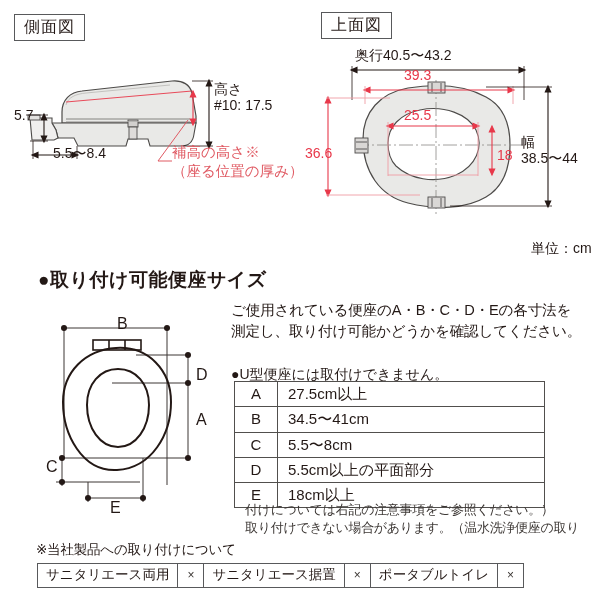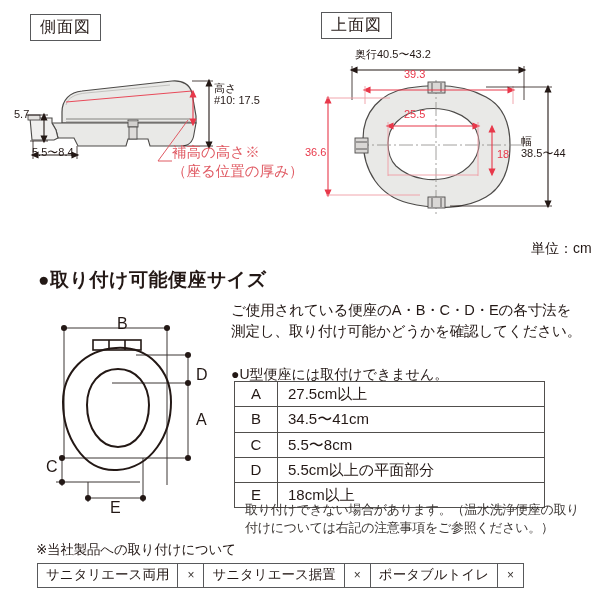--- a/index.html
+++ b/index.html
@@ -20,21 +20,21 @@
     background:#fff;
     font-size:16px;
     letter-spacing:1px;
     padding:3px 9px 4px;
     line-height:1.1;
     color:#231815;
     white-space:nowrap;
   }
 
   
-  .dim{font-size:11px;line-height:1.12;white-space:nowrap;color:#231815;}
+  .dim{font-size:14px;line-height:1.12;white-space:nowrap;color:#231815;}
   .dim.red{color:#e8384a;}
   .dim.sm{font-size:14px;}
   .dim.lg{font-size:16px;}
 
   .note-red{color:#e05a63;font-size:14.5px;line-height:1.32;white-space:nowrap;font-family:Liberation Mono, monospace;}
 
   
   .heading{
     font-size:19px;font-weight:bold;letter-spacing:.5px;
     color:#231815;white-space:nowrap;
@@ -84,21 +84,21 @@
 
   .footnote{
     font-size:13.5px;color:#231815;white-space:nowrap;letter-spacing:-.2px;
   }
 
   svg{display:block;overflow:visible;}
 </style>
 </head>
 <body>
 
-<div class="abs view-box" style="left:14px;top:14px;margin-left:16px;">側面図</div>
+<div class="abs view-box" style="left:14px;top:14px;">側面図</div>
 
 <div class="abs" style="left:0px;top:60px;width:300px;height:130px;">
   <svg width="300" height="130" viewBox="0 0 300 130">
 
     <path d="M62,52 C62,40 70,32 82,31 L172,21 C183,20 190,25 192,33 L196,56
              L196,63 L62,63 Z" fill="#e9e9e7" stroke="#4d4b49" stroke-width="1.2"></path>
 
     <path d="M66,45 C68,37 76,34 86,33 L170,25" fill="none" stroke="#b9b7b4" stroke-width="0.8"></path>
 
     <path d="M66,42 L192,31" fill="none" stroke="#e8384a" stroke-width="0.9"></path>
@@ -144,21 +144,21 @@
       <line x1="34" y1="95" x2="76" y2="95"></line>
       <polygon points="32,95 38,92.3 38,97.7"></polygon>
       <polygon points="78,95 72,92.3 72,97.7"></polygon>
     </g>
     <line x1="33" y1="81" x2="33" y2="99" stroke="#231815" stroke-width="0.8"></line>
     <line x1="77" y1="86" x2="77" y2="99" stroke="#231815" stroke-width="0.8"></line>
   </svg>
 </div>
 
 <div class="abs dim" style="left:14px;top:108px;">5.7</div>
-<div class="abs dim" style="left:32px;top:146px;">5.5〜8.4</div>
+<div class="abs dim" style="left:32px;top:146px;padding-left:21px;">5.5〜8.4</div>
 
 <div class="abs" style="left:214px;top:82px;">
   <div class="dim">高さ</div>
   <div class="dim">#10: 17.5</div>
 </div>
 
 <div class="abs" style="left:172px;top:144px;">
   <div class="note-red">補高の高さ※</div>
   <div class="note-red">（座る位置の厚み）</div>
 </div>
@@ -348,22 +348,22 @@
       <td class="val">5.5cm以上の平面部分</td>
     </tr>
     <tr>
       <td class="key">E</td>
       <td class="val">18cm以上</td>
     </tr>
   </tbody>
 </table>
 
 <div class="abs para2" style="left:231px;top:501px;">
+  <span class="ind">付けについては右記の注意事項をご参照ください。）</span>
   <span class="ind">取り付けできない場合があります。（温水洗浄便座の取り</span>
-  <span class="ind">付けについては右記の注意事項をご参照ください。）</span>
 </div>
 
 <div class="abs footnote" style="left:36px;top:541px;text-align:right;">※当社製品への取り付けについて</div>
 
 <table class="compat abs" style="left:37px;top:563px;border-radius:6px;">
   <tbody>
     <tr>
       <td>サニタリエース両用</td>
       <td class="mark">×</td>
       <td>サニタリエース据置</td>

